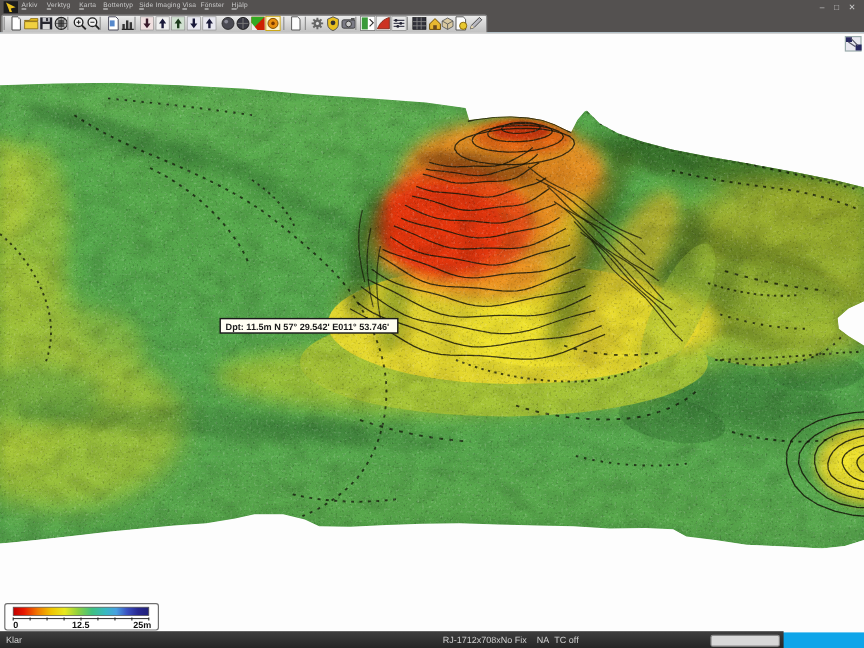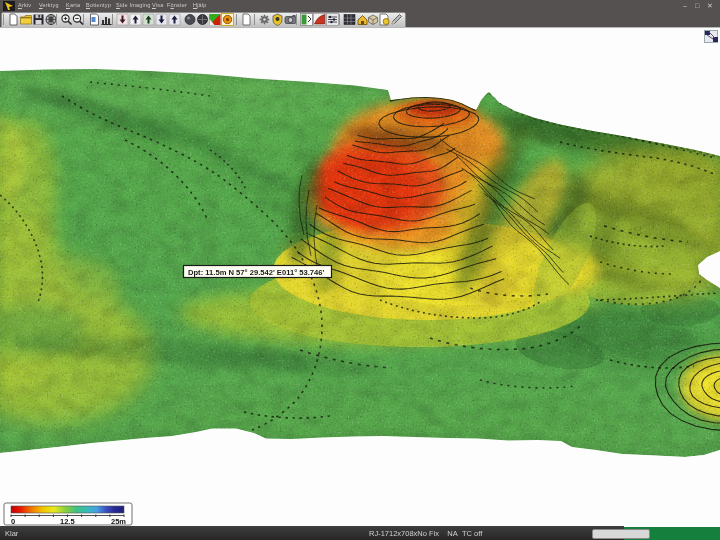--- a/index.html
+++ b/index.html
@@ -1,25 +1,25 @@
 <!DOCTYPE html>
 <html><head><meta charset="utf-8">
 <style>
 html,body{margin:0;padding:0;width:720px;height:540px;overflow:hidden;background:#fff;
 font-family:"Liberation Sans",sans-serif;}
-#win{position:relative;width:720px;height:540px;background:#15803d;}
+#win{position:relative;width:720px;height:540px;background:#0ea5e9;}
 #topbar{position:absolute;left:0;top:0;width:720px;height:27px;background:#545150;}
 #menubar{position:absolute;left:0;top:0;width:720px;height:12px;color:#cccccc;font-size:5.5px;font-weight:normal;letter-spacing:0;}
 #menubar span{position:absolute;top:2px;letter-spacing:0.2px;}
 #appico{position:absolute;left:3px;top:1px;width:12px;height:10px;background:#1c1c1c;}
 #toolbar{position:absolute;left:1px;top:12px;width:403px;height:15px;
 background:linear-gradient(#ececec,#d2d2d2 55%,#bcbcbc);border:1px solid #8a8a8a;border-radius:2px 2px 0 0;}
 #winctl{position:absolute;right:4px;top:2px;color:#c8c8c8;font-size:7px;letter-spacing:3px;}
 #client{position:absolute;left:0;top:27px;width:720px;height:499px;background:#fdfdfd;border-top:1px solid #b8b8b8;}
-#statusbar{position:absolute;left:0;top:526px;width:624px;height:14px;background:linear-gradient(#3e3e3e,#262626);color:#d0d0d0;font-size:7.5px;}
+#statusbar{position:absolute;left:0;top:526px;width:624px;height:14px;background:linear-gradient(#3e3e3e,#262626);color:#d0d0d0;font-size:7.5px;padding-left:29px;}
 #statusbar .box{position:absolute;left:592px;top:3px;width:56px;height:8px;background:#d8d8d8;border-radius:2px;border:1px solid #888;}
 </style></head>
 <body>
 <div id="win">
   <div id="topbar">
     <div id="menubar">
       <div id="appico"><svg width="12" height="10" viewBox="0 0 12 10">
             <path d="M2,1 L10,5 L6,6 L7,9 L5,9 L4,6 Z" fill="#e8c020"></path>
           </svg></div>
       <span style="left:18px"><u>A</u>rkiv</span>

